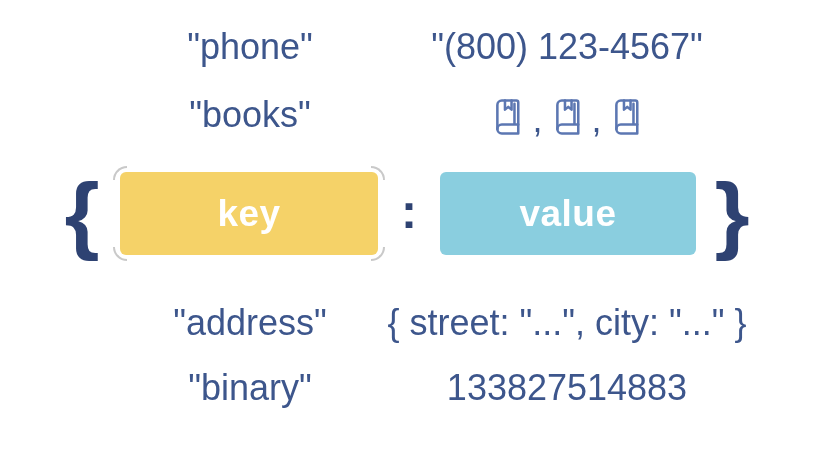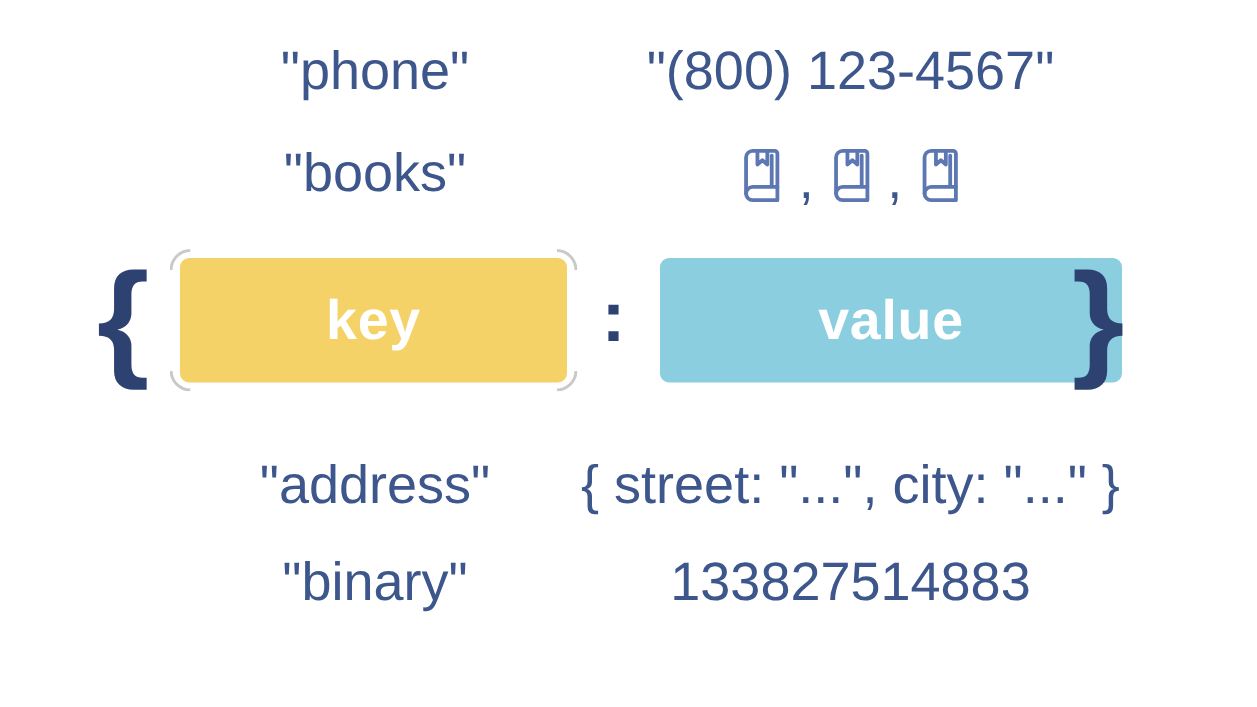--- a/index.html
+++ b/index.html
@@ -50,21 +50,21 @@
     color:#2E4272;
   }
   .kv-box{
     position:absolute;top:2px;height:83px;
     border-radius:6px;
     display:flex;align-items:center;justify-content:center;
     font-size:37px;font-weight:700;color:#ffffff;
     letter-spacing:0.5px;
   }
   .key-box{left:120px;width:258px;background:#F5D268;}
-  .value-box{left:440px;width:308px;background:#8ACEDF;}
+  .value-box{left:440px;width:256px;background:#8ACEDF;}
 
   
   .corner{position:absolute;width:12px;height:12px;border:0 solid #C9C9C9;}
   .corner.tl{top:-6px;left:-7px;border-top-width:2px;border-left-width:2px;border-top-left-radius:100%;}
   .corner.tr{top:-6px;right:-7px;border-top-width:2px;border-right-width:2px;border-top-right-radius:100%;}
   .corner.bl{bottom:-6px;left:-7px;border-bottom-width:2px;border-left-width:2px;border-bottom-left-radius:100%;}
   .corner.br{bottom:-6px;right:-7px;border-bottom-width:2px;border-right-width:2px;border-bottom-right-radius:100%;}
 </style>
 </head>
 <body>

